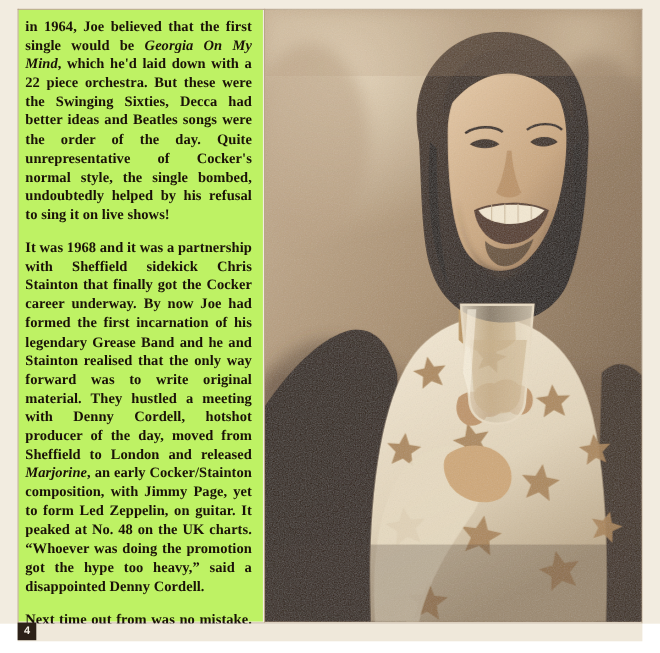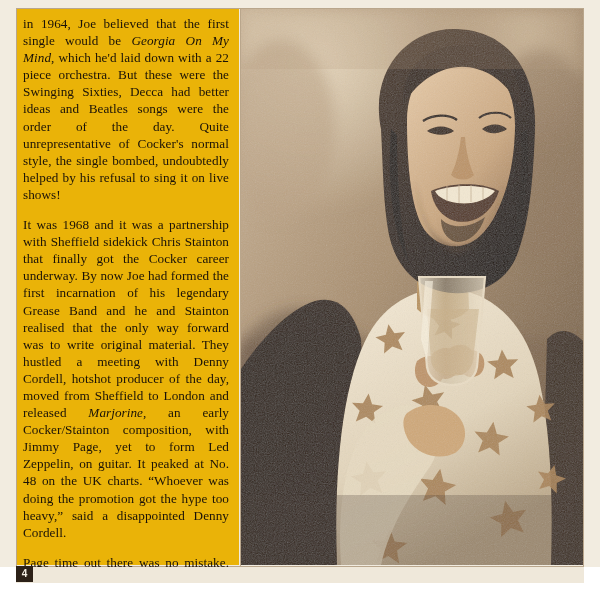--- a/index.html
+++ b/index.html
@@ -66,21 +66,22 @@
 
   
   #text-column {
     position: absolute;
     left: 17px;
     top: 9px;
     width: 222px;
     height: 556px;
     padding: 6px 10px 0 6px;
     box-sizing: border-box;
-    background: #eab308;
+    background: #bef264;
+    font-weight: bold;
   }
 
   .para {
     margin: 0 0 13px 0;
     font-size: 13.2px;
     line-height: 17.1px;
     color: #1a1208;
     text-align: justify;
     -webkit-hyphens: none;
     hyphens: none;
@@ -141,21 +142,21 @@
 
   <div class="frame-line-top"></div>
   <div class="frame-line-bottom"></div>
   <div class="frame-line-left"></div>
   <div class="frame-line-mid"></div>
   <div class="frame-line-right"></div>
 
   <div id="text-column">
     <p class="para"><span>in 1964, Joe believed that the first single would be </span><i>Georgia On My Mind</i><span>, which he'd laid down with a 22 piece orchestra. But these were the Swinging Sixties, Decca had better ideas and Beatles songs were the order of the day. Quite unrepresentative of Cocker's normal style, the single bombed, undoubtedly helped by his refusal to sing it on live shows!</span></p>
     <p class="para"><span>It was 1968 and it was a partnership with Sheffield sidekick Chris Stainton that finally got the Cocker career underway. By now Joe had formed the first incarnation of his legendary Grease Band and he and Stainton realised that the only way forward was to write original material. They hustled a meeting with Denny Cordell, hotshot producer of the day, moved from Sheffield to London and released </span><i>Marjorine</i><span>, an early Cocker/Stainton composition, with Jimmy Page, yet to form Led Zeppelin, on guitar. It peaked at No. 48 on the UK charts. “Whoever was doing the promotion got the hype too heavy,” said a disappointed Denny Cordell.</span></p>
-    <p class="para"><span>Page time out there was no mistake. </span><i>With A Little Help From My</i></p>
+    <p class="para"><span>Next time out from was no mistake. </span><i>With A Little Help From My</i></p>
   </div>
 
   <div id="photo-panel">
     <svg width="342" height="556" viewBox="0 0 342 556" xmlns="http://www.w3.org/2000/svg" aria-hidden="true">
       <defs>
         <linearGradient id="bgGrad" x1="0" y1="0" x2="1" y2="1">
           <stop offset="0%" stop-color="#cdb79a"></stop>
           <stop offset="45%" stop-color="#a98f6f"></stop>
           <stop offset="100%" stop-color="#6b553d"></stop>
         </linearGradient>

